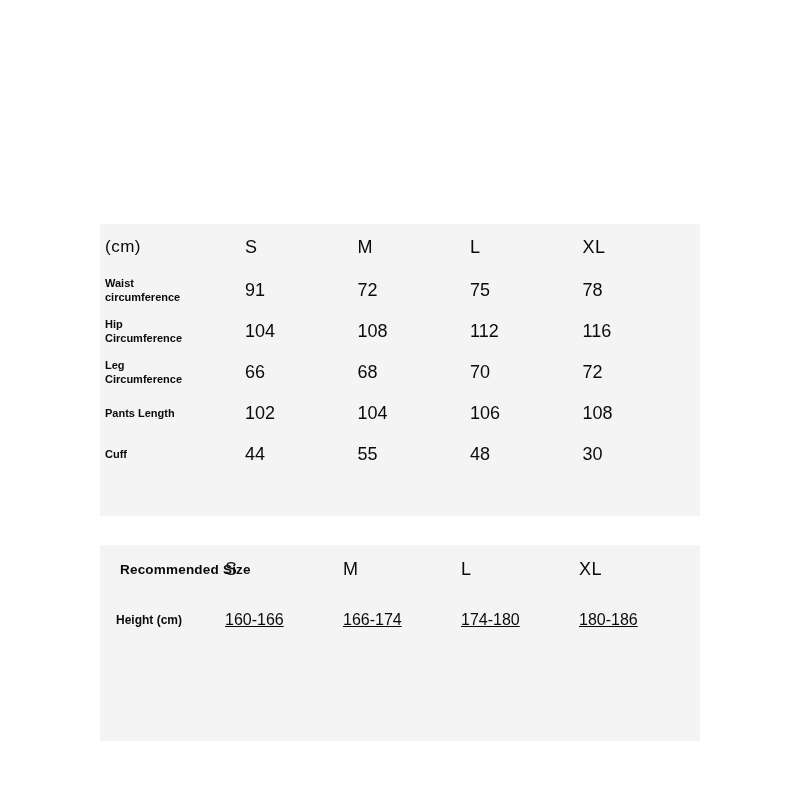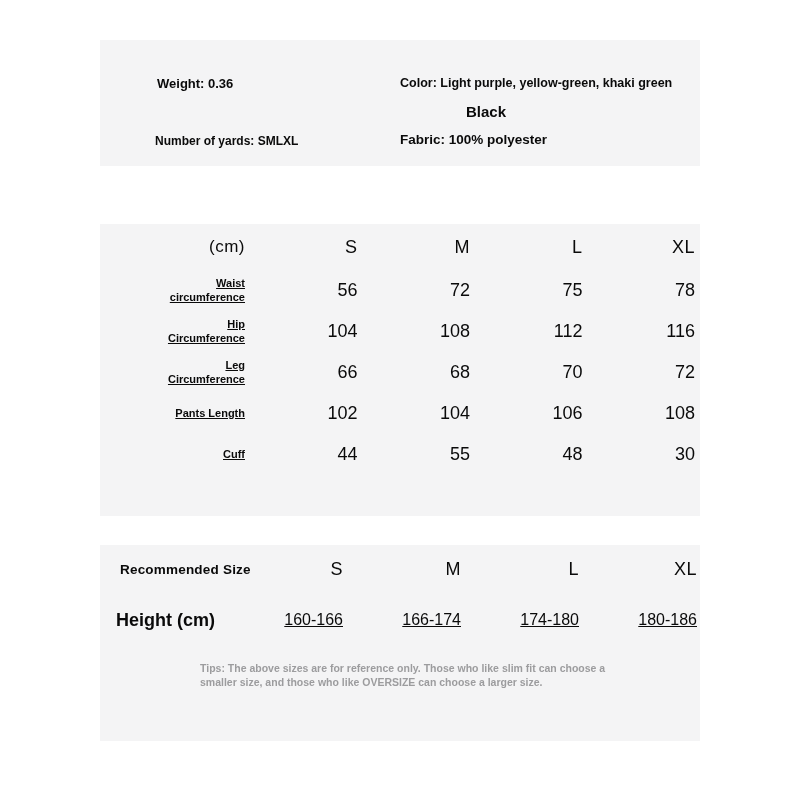--- a/index.html
+++ b/index.html
@@ -23,79 +23,72 @@
   .info-weight { left: 57px;  top: 37px; font-size: 13px; }
   .info-yards  { left: 55px;  top: 95px; font-size: 12px; }
   .info-color  { left: 300px; top: 37px; font-size: 12.5px; }
   .info-black  { left: 366px; top: 64px; font-size: 15px; }
   .info-fabric { left: 300px; top: 93px; font-size: 13.5px; }
 
   
   .t-row { display: grid; grid-template-columns: 140px repeat(4, 1fr); align-items: center; padding: 0 5px; }
   .size-header { height: 46px; }
   .size-row    { height: 41px; }
-  .cell { text-align: right; }
+  .cell { text-align: left; }
   .unit   { font-size: 17px; letter-spacing: 0.5px; }
   .col-h  { font-size: 18px; letter-spacing: 0.5px; }
   .num    { font-size: 18px; }
   .row-label { font-size: 11px; font-weight: bold; line-height: 1.25; }
-  .row-label span { display: inline-block; max-width: 92px; text-decoration: underline; }
+  .row-label span { display: inline-block; max-width: 92px; }
   .size-note {
     margin: 12px 0 0 110px;
     width: 388px;
     font-size: 10.5px;
     font-weight: bold;
     color: #9c9c9e;
     line-height: 1.3;
   }
 
   
   .rec-row { display: grid; grid-template-columns: 125px repeat(4, 118px); align-items: center; }
   .rec-header { height: 48px; }
   .rec-row1   { height: 54px; }
   .rec-row2   { height: 46px; }
   .rec-title  { text-align: left; padding-left: 20px; font-size: 13.5px; font-weight: bold; white-space: nowrap; letter-spacing: 0.2px; }
   .rec-col-h  { font-size: 18px; letter-spacing: 0.5px; }
-  .rec-label  { text-align: left; padding-left: 16px; font-size: 18px; font-weight: bold; white-space: nowrap; }
+  .rec-label  { text-align: left; padding-left: 16px; font-size: 12px; font-weight: bold; white-space: nowrap; }
   .rec-val    { font-size: 16px; text-decoration: underline; }
   .rec-tips {
     margin: 14px 0 0 100px;
     width: 432px;
     font-size: 10.5px;
     font-weight: bold;
     color: #9c9c9e;
     line-height: 1.35;
   }
 </style>
 </head>
 <body>
 
 <div class="page">
 
-  <section class="block block-info">
-    <div class="info-item info-weight">Weight: 0.36</div>
-    <div class="info-item info-yards">Number of yards: SMLXL</div>
-    <div class="info-item info-color">Color: Light purple, yellow-green, khaki green</div>
-    <div class="info-item info-black">Black</div>
-    <div class="info-item info-fabric">Fabric: 100% polyester</div>
-  </section>
 
   <section class="block block-size">
 
     <div class="t-row size-header">
       <div class="cell unit">(cm)</div>
       <div class="cell col-h">S</div>
       <div class="cell col-h">M</div>
       <div class="cell col-h">L</div>
       <div class="cell col-h">XL</div>
     </div>
 
     <div class="t-row size-row">
       <div class="cell row-label"><span>Waist circumference</span></div>
-      <div class="cell num">56</div>
+      <div class="cell num">91</div>
       <div class="cell num">72</div>
       <div class="cell num">75</div>
       <div class="cell num">78</div>
     </div>
 
     <div class="t-row size-row">
       <div class="cell row-label"><span>Hip Circumference</span></div>
       <div class="cell num">104</div>
       <div class="cell num">108</div>
       <div class="cell num">112</div>
@@ -140,16 +133,15 @@
 
     <div class="rec-row rec-row1">
       <div class="cell rec-label">Height (cm)</div>
       <div class="cell rec-val">160-166</div>
       <div class="cell rec-val">166-174</div>
       <div class="cell rec-val">174-180</div>
       <div class="cell rec-val">180-186</div>
     </div>
 
 
-    <p class="rec-tips">Tips: The above sizes are for reference only. Those who like slim fit can choose a smaller size, and those who like OVERSIZE can choose a larger size.</p>
   </section>
 
 </div>
 
 </body></html>

